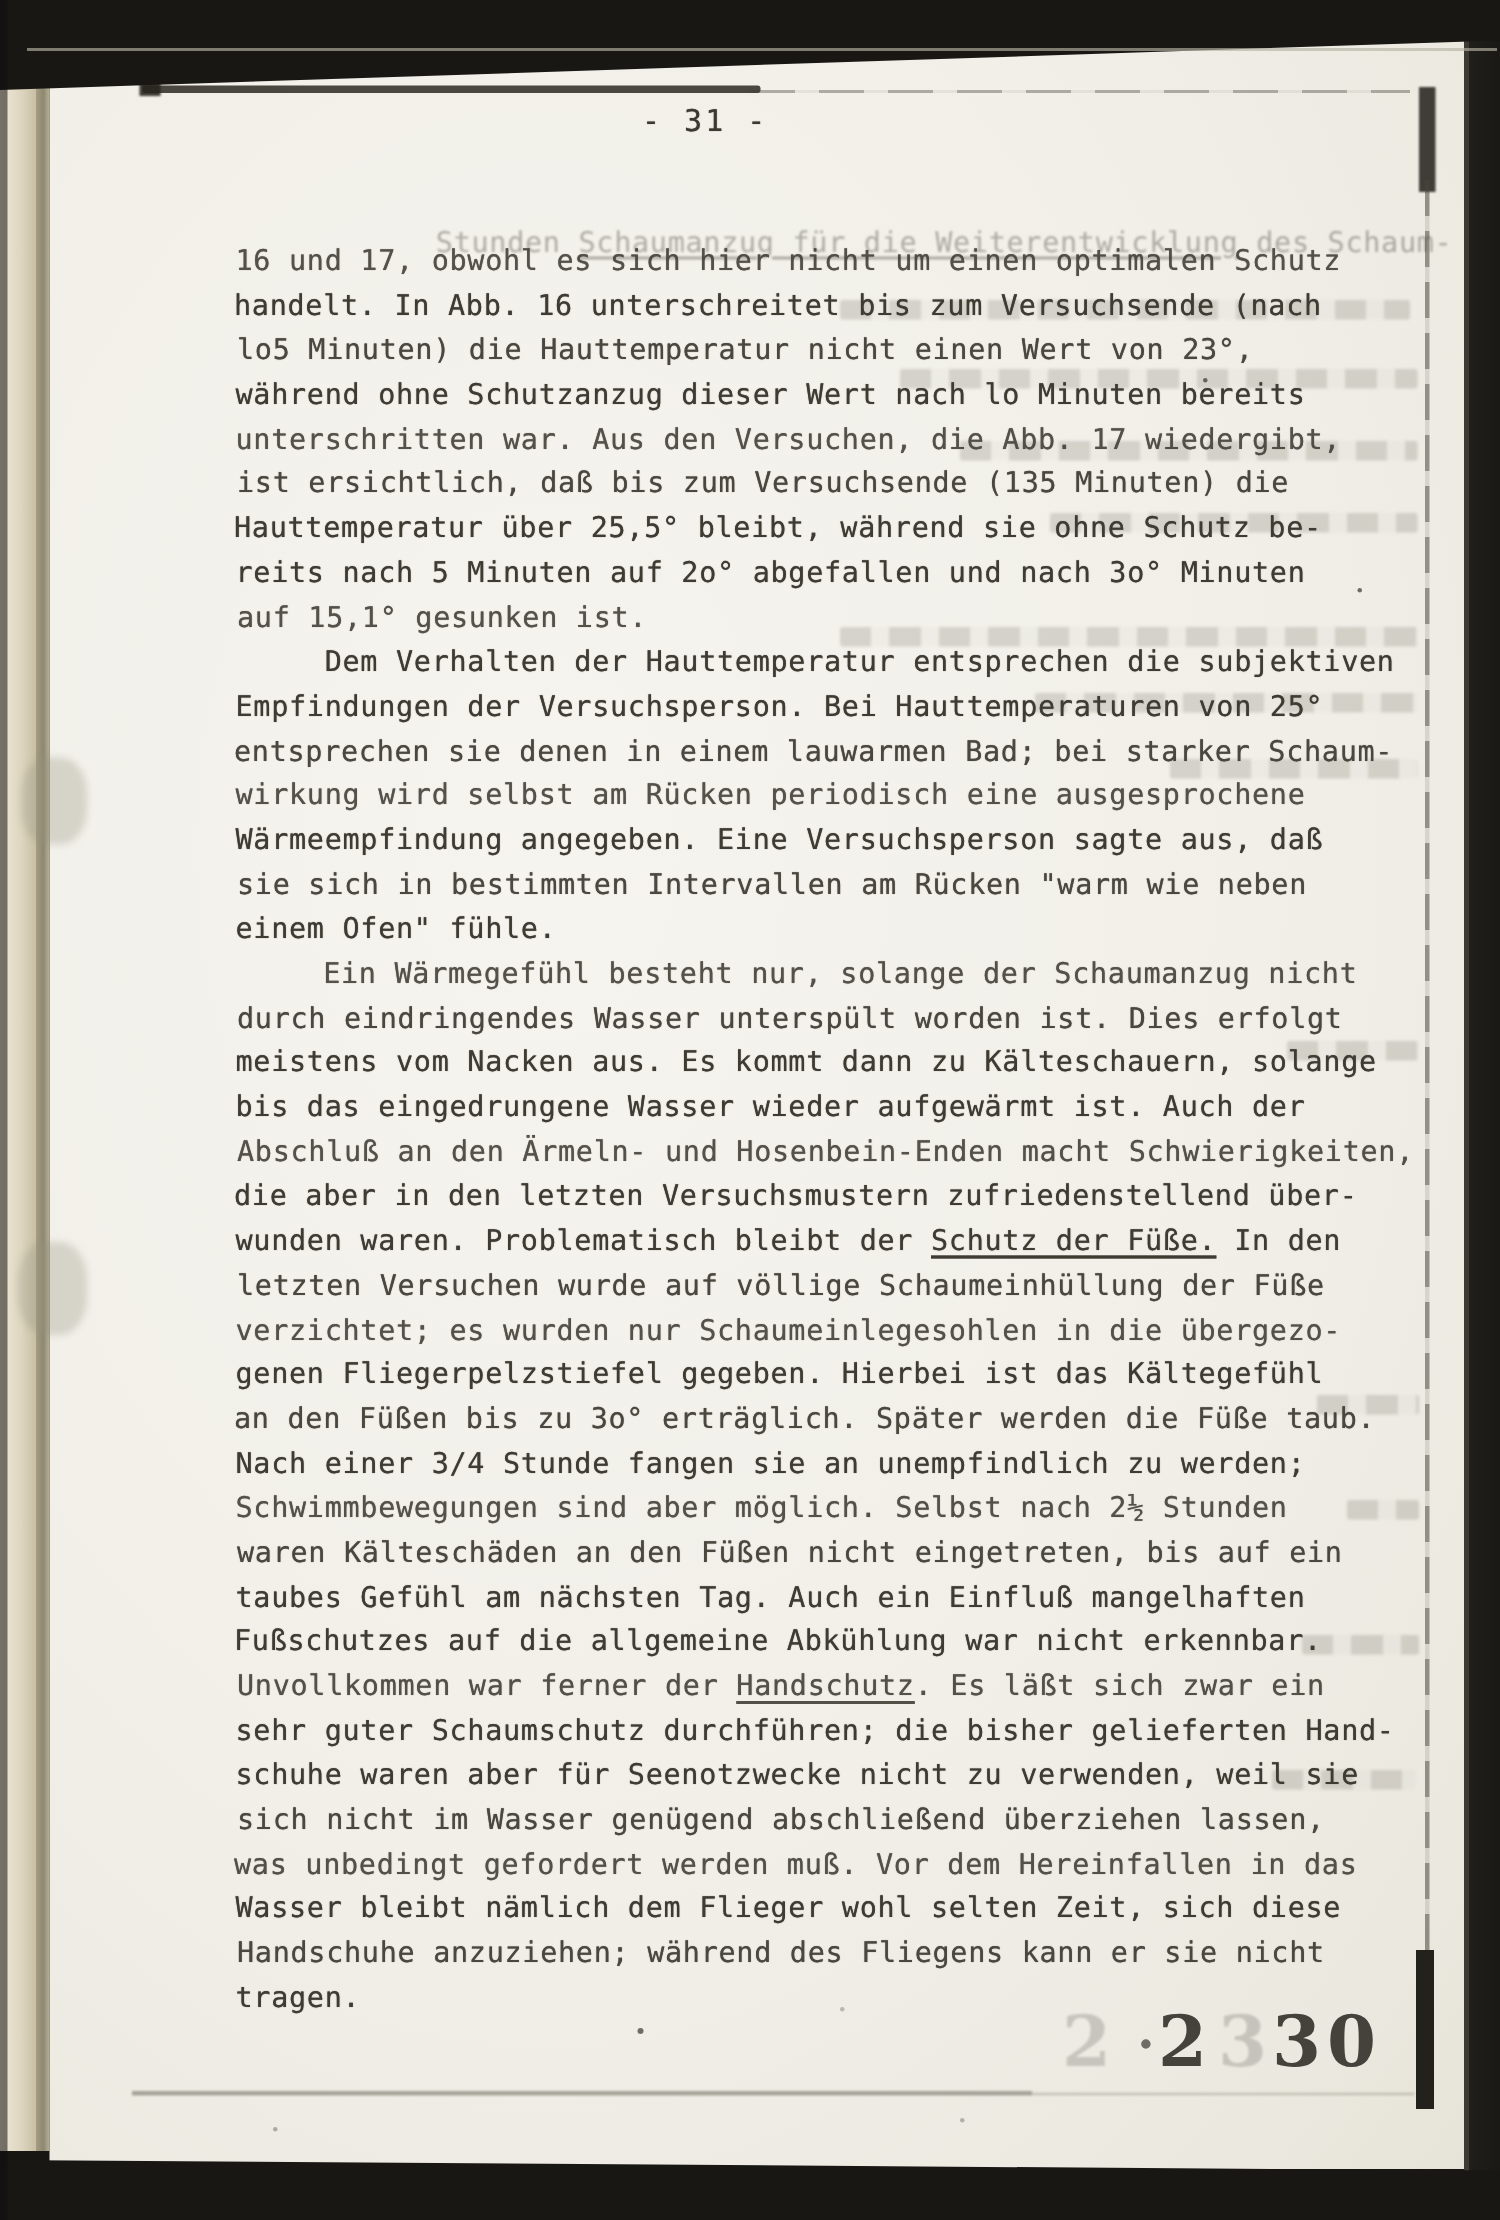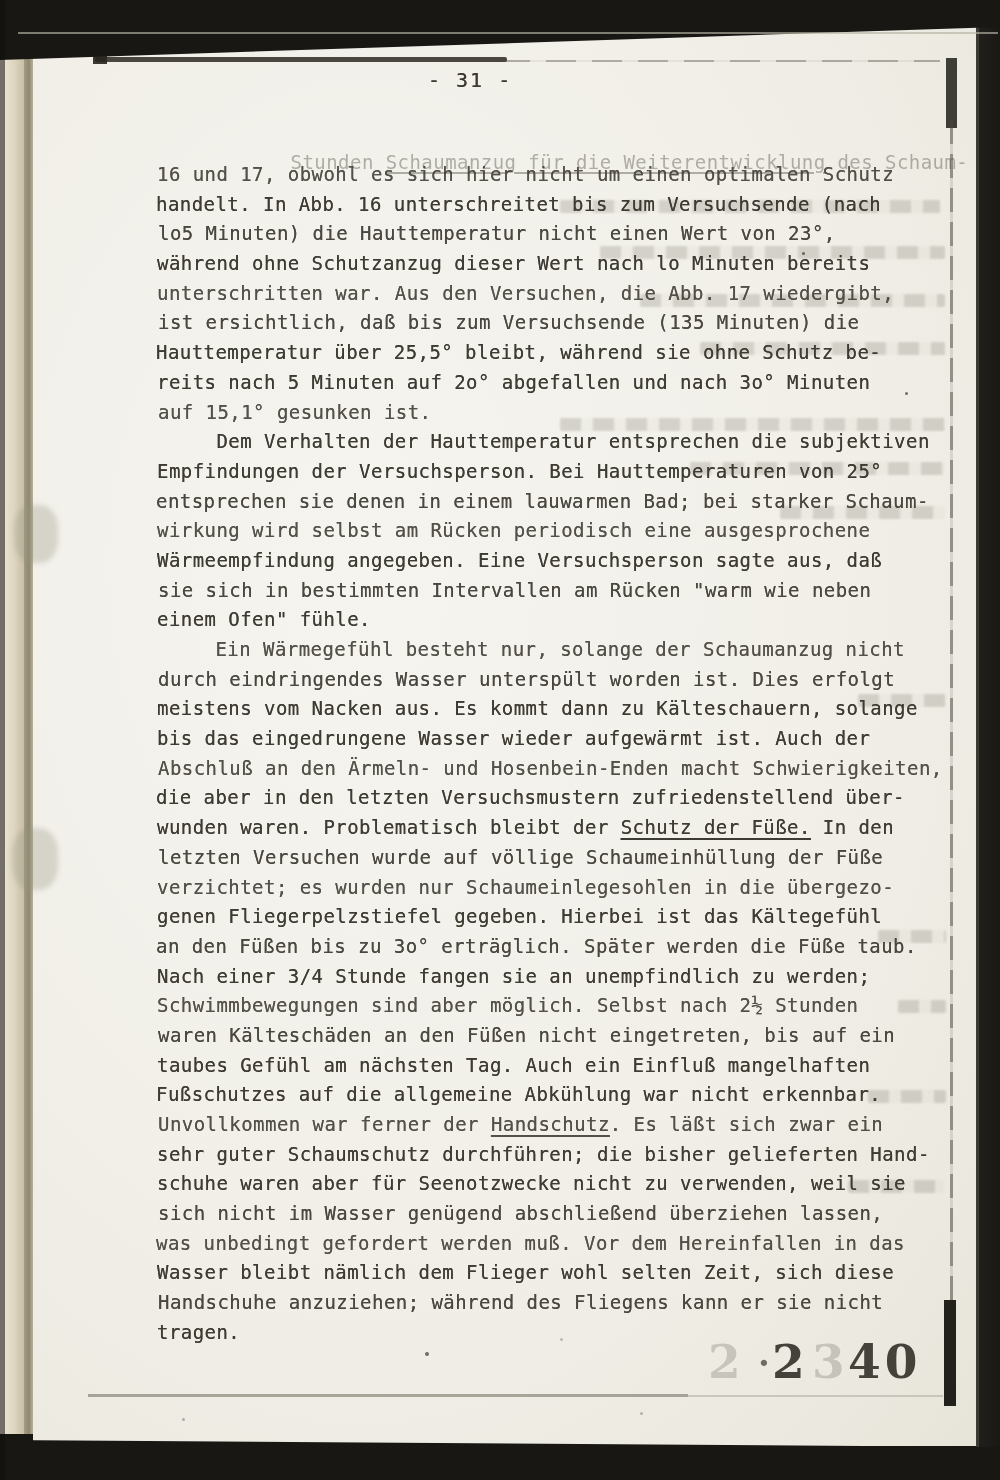--- a/index.html
+++ b/index.html
@@ -120,16 +120,16 @@
   <div class="speck" style="left:640px;top:1412px;opacity:.45;"></div>
 
   <div class="page-number">- 31 -</div>
   <div class="body-text" id="body-text"><div class="line"><span>16 und 17, obwohl es sich hier nicht um einen optimalen Schutz</span></div><div class="line"><span>handelt. In Abb. 16 unterschreitet bis zum Versuchsende (nach</span></div><div class="line"><span>lo5 Minuten) die Hauttemperatur nicht einen Wert von 23°,</span></div><div class="line"><span>während ohne Schutzanzug dieser Wert nach lo Minuten bereits</span></div><div class="line"><span>unterschritten war. Aus den Versuchen, die Abb. 17 wiedergibt,</span></div><div class="line"><span>ist ersichtlich, daß bis zum Versuchsende (135 Minuten) die</span></div><div class="line"><span>Hauttemperatur über 25,5° bleibt, während sie ohne Schutz be-</span></div><div class="line"><span>reits nach 5 Minuten auf 2o° abgefallen und nach 3o° Minuten</span></div><div class="line"><span>auf 15,1° gesunken ist.</span></div><div class="line"><span>     Dem Verhalten der Hauttemperatur entsprechen die subjektiven</span></div><div class="line"><span>Empfindungen der Versuchsperson. Bei Hauttemperaturen von 25°</span></div><div class="line"><span>entsprechen sie denen in einem lauwarmen Bad; bei starker Schaum-</span></div><div class="line"><span>wirkung wird selbst am Rücken periodisch eine ausgesprochene</span></div><div class="line"><span>Wärmeempfindung angegeben. Eine Versuchsperson sagte aus, daß</span></div><div class="line"><span>sie sich in bestimmten Intervallen am Rücken "warm wie neben</span></div><div class="line"><span>einem Ofen" fühle.</span></div><div class="line"><span>     Ein Wärmegefühl besteht nur, solange der Schaumanzug nicht</span></div><div class="line"><span>durch eindringendes Wasser unterspült worden ist. Dies erfolgt</span></div><div class="line"><span>meistens vom Nacken aus. Es kommt dann zu Kälteschauern, solange</span></div><div class="line"><span>bis das eingedrungene Wasser wieder aufgewärmt ist. Auch der</span></div><div class="line"><span>Abschluß an den Ärmeln- und Hosenbein-Enden macht Schwierigkeiten,</span></div><div class="line"><span>die aber in den letzten Versuchsmustern zufriedenstellend über-</span></div><div class="line"><span>wunden waren. Problematisch bleibt der </span><span class="u">Schutz der Füße.</span><span> In den</span></div><div class="line"><span>letzten Versuchen wurde auf völlige Schaumeinhüllung der Füße</span></div><div class="line"><span>verzichtet; es wurden nur Schaumeinlegesohlen in die übergezo-</span></div><div class="line"><span>genen Fliegerpelzstiefel gegeben. Hierbei ist das Kältegefühl</span></div><div class="line"><span>an den Füßen bis zu 3o° erträglich. Später werden die Füße taub.</span></div><div class="line"><span>Nach einer 3/4 Stunde fangen sie an unempfindlich zu werden;</span></div><div class="line"><span>Schwimmbewegungen sind aber möglich. Selbst nach 2½ Stunden</span></div><div class="line"><span>waren Kälteschäden an den Füßen nicht eingetreten, bis auf ein</span></div><div class="line"><span>taubes Gefühl am nächsten Tag. Auch ein Einfluß mangelhaften</span></div><div class="line"><span>Fußschutzes auf die allgemeine Abkühlung war nicht erkennbar.</span></div><div class="line"><span>Unvollkommen war ferner der </span><span class="u">Handschutz</span><span>. Es läßt sich zwar ein</span></div><div class="line"><span>sehr guter Schaumschutz durchführen; die bisher gelieferten Hand-</span></div><div class="line"><span>schuhe waren aber für Seenotzwecke nicht zu verwenden, weil sie</span></div><div class="line"><span>sich nicht im Wasser genügend abschließend überziehen lassen,</span></div><div class="line"><span>was unbedingt gefordert werden muß. Vor dem Hereinfallen in das</span></div><div class="line"><span>Wasser bleibt nämlich dem Flieger wohl selten Zeit, sich diese</span></div><div class="line"><span>Handschuhe anzuziehen; während des Fliegens kann er sie nicht</span></div><div class="line"><span>tragen.</span></div></div>
 
   <div class="stamp">
     <span class="st-faint st-f1">2</span>
     <span class="st-dot">.</span>
     <span class="st-b1">2</span>
     <span class="st-faint st-f2">3</span>
-    <span class="st-b2">40</span>
+    <span class="st-b2">30</span>
   </div>
 
 </div>
 
 </body></html>

